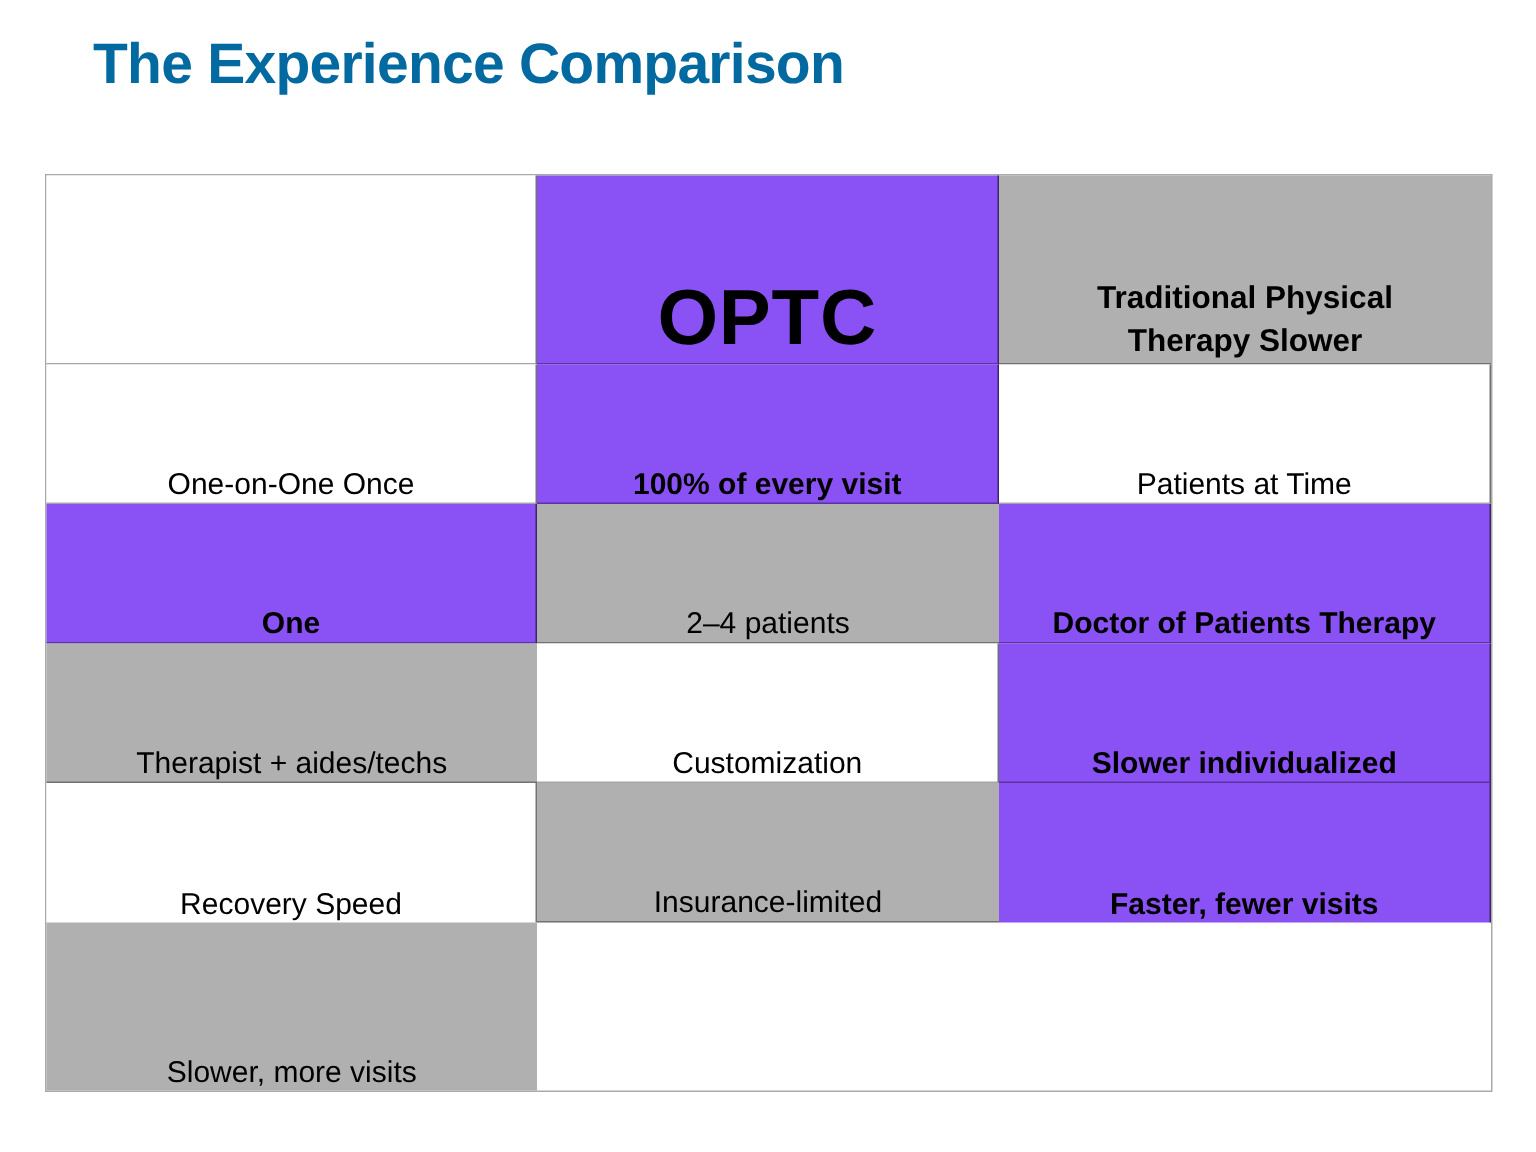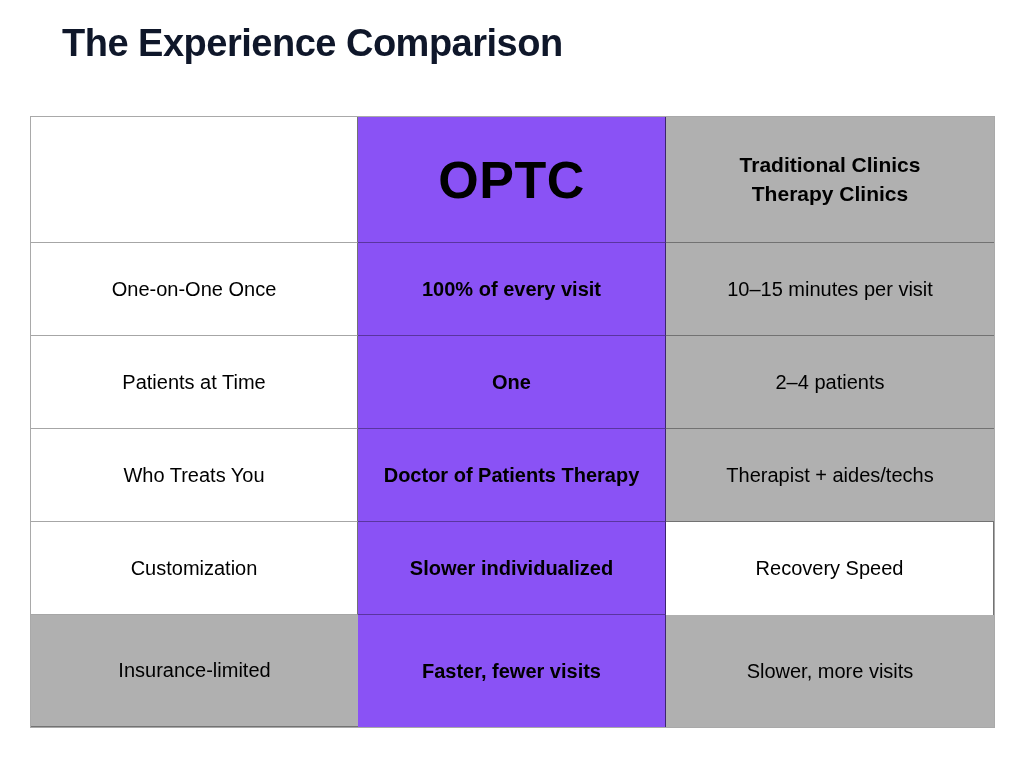--- a/index.html
+++ b/index.html
@@ -16,38 +16,38 @@
     overflow: hidden;
   }
   .title {
     position: absolute;
     left: 62px;
     top: 22px;
     margin: 0;
     font-size: 38px;
     font-weight: 700;
     letter-spacing: -0.5px;
-    color: #0f172a;
+    color: #0369a1;
     white-space: nowrap;
   }
   .cmp-table {
     position: absolute;
     left: 30px;
     top: 116px;
     width: 963px;
     height: 610px;
     display: grid;
     grid-template-columns: 327px 308px 328px;
     grid-template-rows: 126px 93px 93px 93px 93px 112px;
     border: 1px solid var(--outer-border, #a9a9a9);
     box-sizing: content-box;
   }
   .cell {
     display: flex;
-    align-items: center;
+    align-items: flex-end;
     justify-content: center;
     text-align: center;
     box-sizing: border-box;
     font-size: 20px;
     color: #000000;
     padding: 0 14px;
     border-bottom: 1px solid var(--h-line, rgba(0,0,0,0.35));
   }
   .cell.last-row { border-bottom: none; }
   .col-feature {
@@ -83,46 +83,40 @@
 
   <div class="cmp-table">
 
     <div class="cell head col-feature">
       <span></span>
     </div>
     <div class="cell head col-optc">
       <span>OPTC</span>
     </div>
     <div class="cell head col-trad">
-      <span>Traditional Clinics Therapy Clinics</span>
+      <span>Traditional Physical Therapy Slower</span>
     </div>
 
     <div class="cell col-feature">
       <span>One-on-One Once</span>
     </div>
     <div class="cell col-optc">
       <span>100% of every visit</span>
-    </div>
-    <div class="cell col-trad">
-      <span>10–15 minutes per visit</span>
     </div>
 
     <div class="cell col-feature">
       <span>Patients at Time</span>
     </div>
     <div class="cell col-optc">
       <span>One</span>
     </div>
     <div class="cell col-trad">
       <span>2–4 patients</span>
     </div>
 
-    <div class="cell col-feature">
-      <span>Who Treats You</span>
-    </div>
     <div class="cell col-optc">
       <span>Doctor of Patients Therapy</span>
     </div>
     <div class="cell col-trad">
       <span>Therapist + aides/techs</span>
     </div>
 
     <div class="cell col-feature">
       <span>Customization</span>
     </div>

